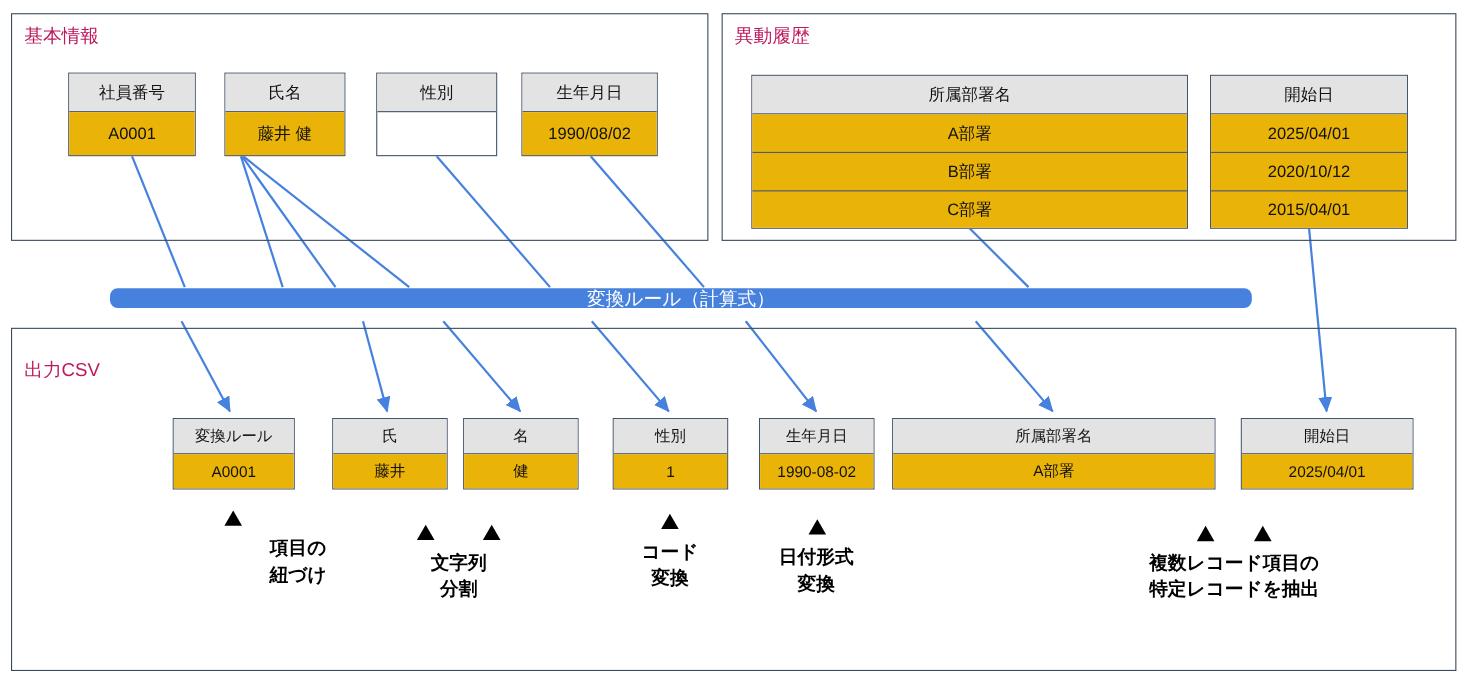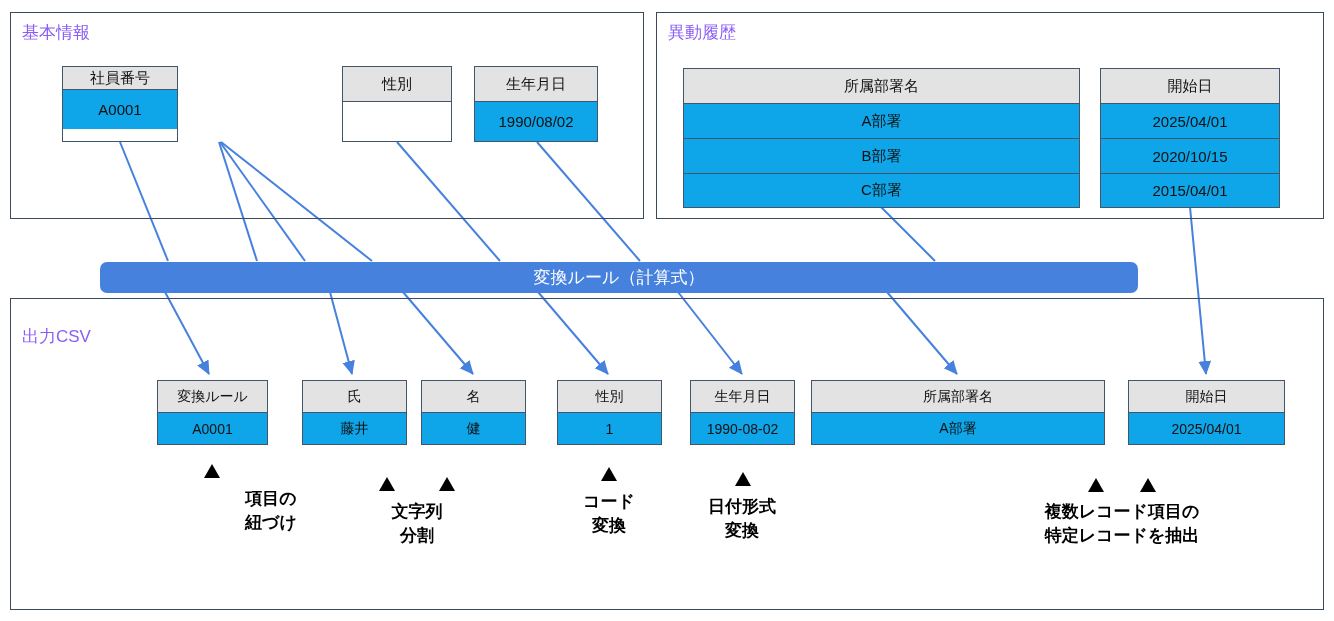--- a/index.html
+++ b/index.html
@@ -29,42 +29,42 @@
   .panel {
     position: absolute;
     border: 1px solid #3b4a5a;
     background: transparent;
     box-sizing: border-box;
   }
   .panel-title {
     position: absolute;
     font-size: 17px;
     line-height: 20px;
-    color: #8b5cf6;
+    color: #be185d;
     white-space: nowrap;
   }
   .tbl {
     position: absolute;
     border: 1px solid #44546a;
     box-sizing: border-box;
     background: #ffffff;
   }
   .tbl .hd {
     background: #e3e3e3;
     border-bottom: 1px solid #44546a;
     box-sizing: border-box;
     display: flex;
     align-items: center;
     justify-content: center;
     font-size: 15px;
     color: #111111;
     white-space: nowrap;
   }
   .tbl .cell {
-    background: #0ea5e9;
+    background: #eab308;
     box-sizing: border-box;
     display: flex;
     align-items: center;
     justify-content: center;
     font-size: 15px;
     color: #111111;
     white-space: nowrap;
   }
   .tbl .cell + .cell {
     border-top: 1px solid #44546a;
@@ -131,24 +131,28 @@
       <line x1="887" y1="292" x2="957" y2="374" marker-end="url(#ah)"></line>
 
       <line x1="1190" y1="207" x2="1206" y2="374" marker-end="url(#ah)"></line>
     </g>
   </svg>
 
   <div class="panel" style="left:10px; top:12px; width:634px; height:207px;"></div>
   <div class="panel-title" style="left:22px; top:23px;">基本情報</div>
 
   <div class="tbl" style="left:62px; top:66px; width:116px; height:76px;">
-    <div class="hd" style="height:23px;font-family:Liberation Mono, monospace;">社員番号</div>
+    <div class="hd" style="height:35px;font-family:Liberation Mono, monospace;">社員番号</div>
     <div class="cell" style="height:39px;">A0001</div>
   </div>
 
+  <div class="tbl" style="left:204px; top:66px; width:110px; height:76px;">
+    <div class="hd" style="height:35px;">氏名</div>
+    <div class="cell" style="height:39px;">藤井 健</div>
+  </div>
 
   <div class="tbl" style="left:342px; top:66px; width:110px; height:76px;">
     <div class="hd" style="height:35px;">性別</div>
   </div>
 
   <div class="tbl" style="left:474px; top:66px; width:124px; height:76px;">
     <div class="hd" style="height:35px;">生年月日</div>
     <div class="cell" style="height:39px;">1990/08/02</div>
   </div>
 
@@ -158,25 +162,25 @@
   <div class="tbl" style="left:683px; top:68px; width:397px; height:140px;">
     <div class="hd" style="height:35px;">所属部署名</div>
     <div class="cell" style="height:34px; border-top:0;">A部署</div>
     <div class="cell" style="height:35px;">B部署</div>
     <div class="cell" style="height:34px;">C部署</div>
   </div>
 
   <div class="tbl" style="left:1100px; top:68px; width:180px; height:140px;">
     <div class="hd" style="height:35px;">開始日</div>
     <div class="cell" style="height:34px; border-top:0;">2025/04/01</div>
-    <div class="cell" style="height:35px;">2020/10/15</div>
+    <div class="cell" style="height:35px;">2020/10/12</div>
     <div class="cell" style="height:34px;">2015/04/01</div>
   </div>
 
-  <div class="rulebar" style="left:100px; top:262px; width:1038px; height:31px;text-align:right;">変換ルール（計算式）</div>
+  <div class="rulebar" style="left:100px; top:262px; width:1038px; height:18px;text-align:right;">変換ルール（計算式）</div>
 
   <div class="panel" style="left:10px; top:298px; width:1314px; height:312px;"></div>
   <div class="panel-title" style="left:22px; top:327px;">出力CSV</div>
 
   <div class="tbl small" style="left:157px; top:380px; width:111px; height:65px;">
     <div class="hd" style="height:32px;">変換ルール</div>
     <div class="cell" style="height:31px;">A0001</div>
   </div>
 
   <div class="tbl small" style="left:302px; top:380px; width:105px; height:65px;">

